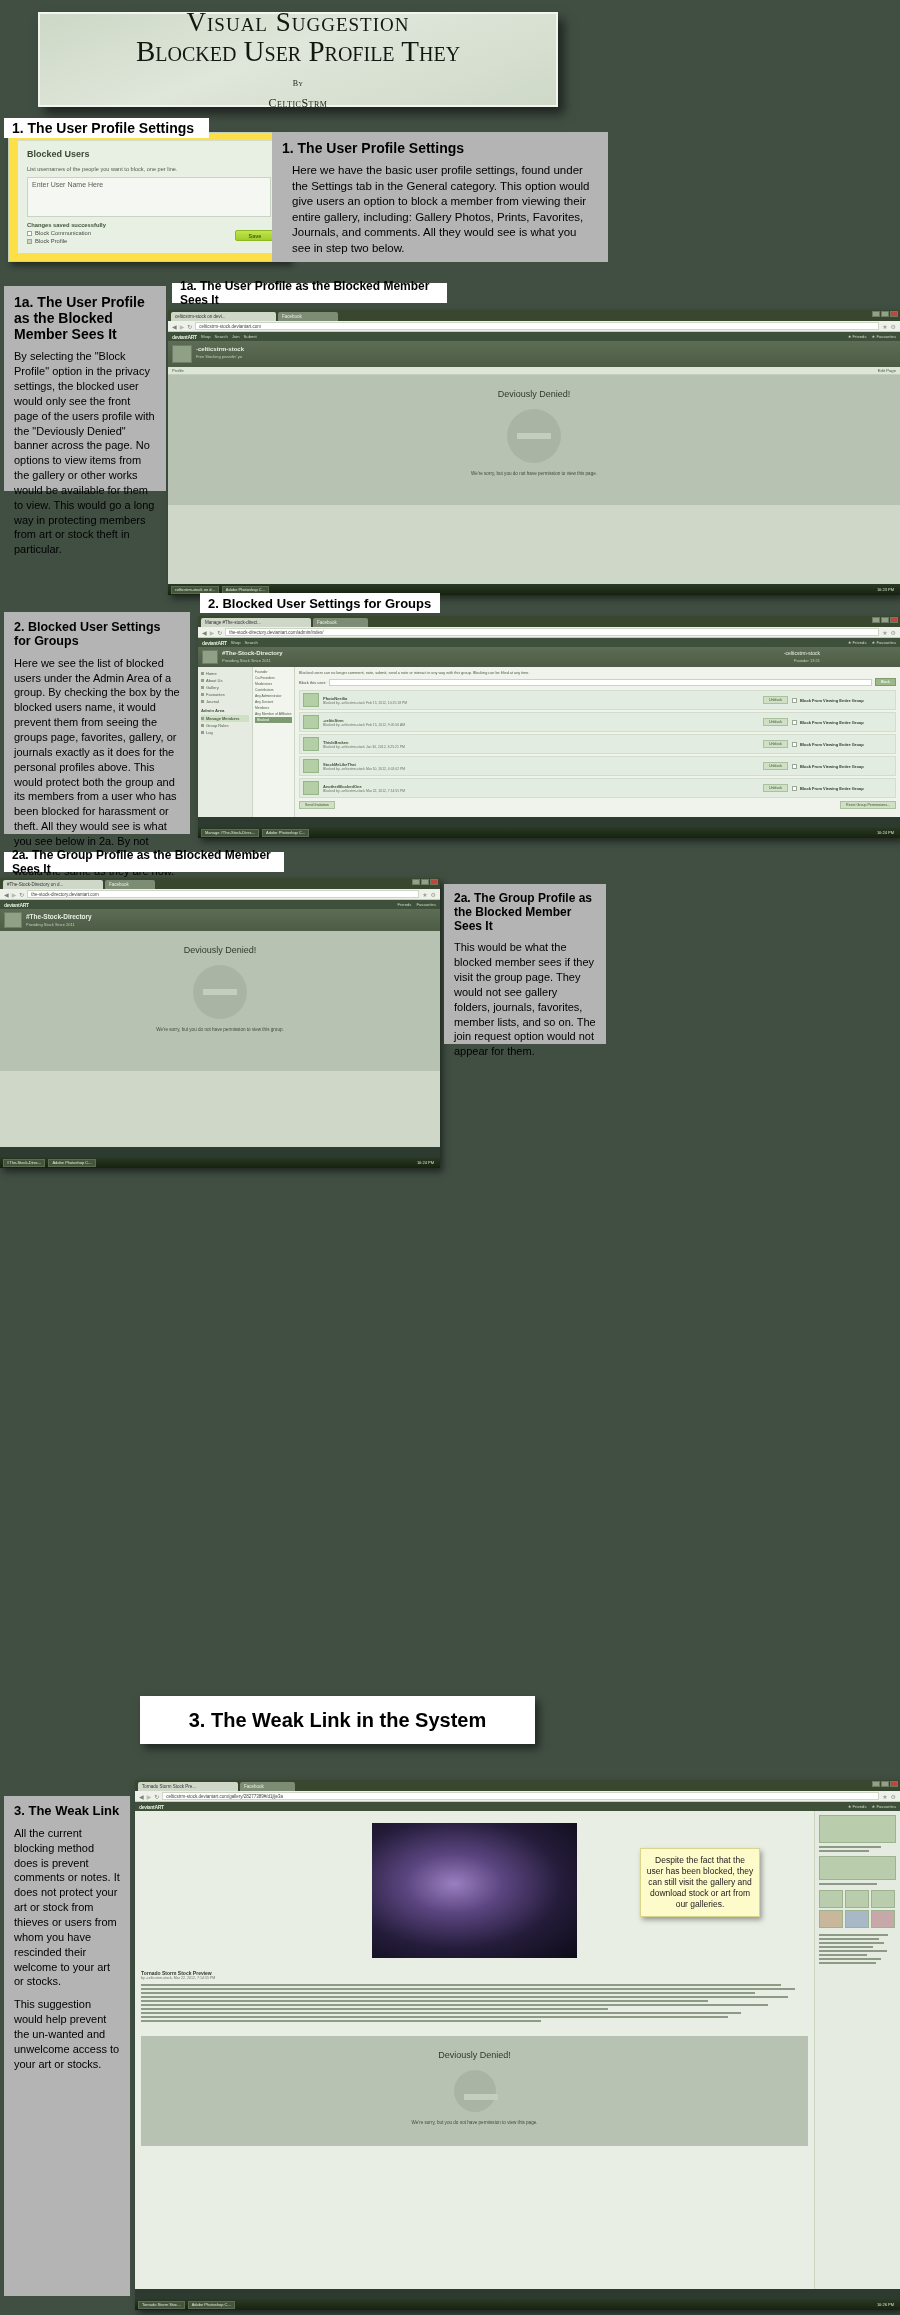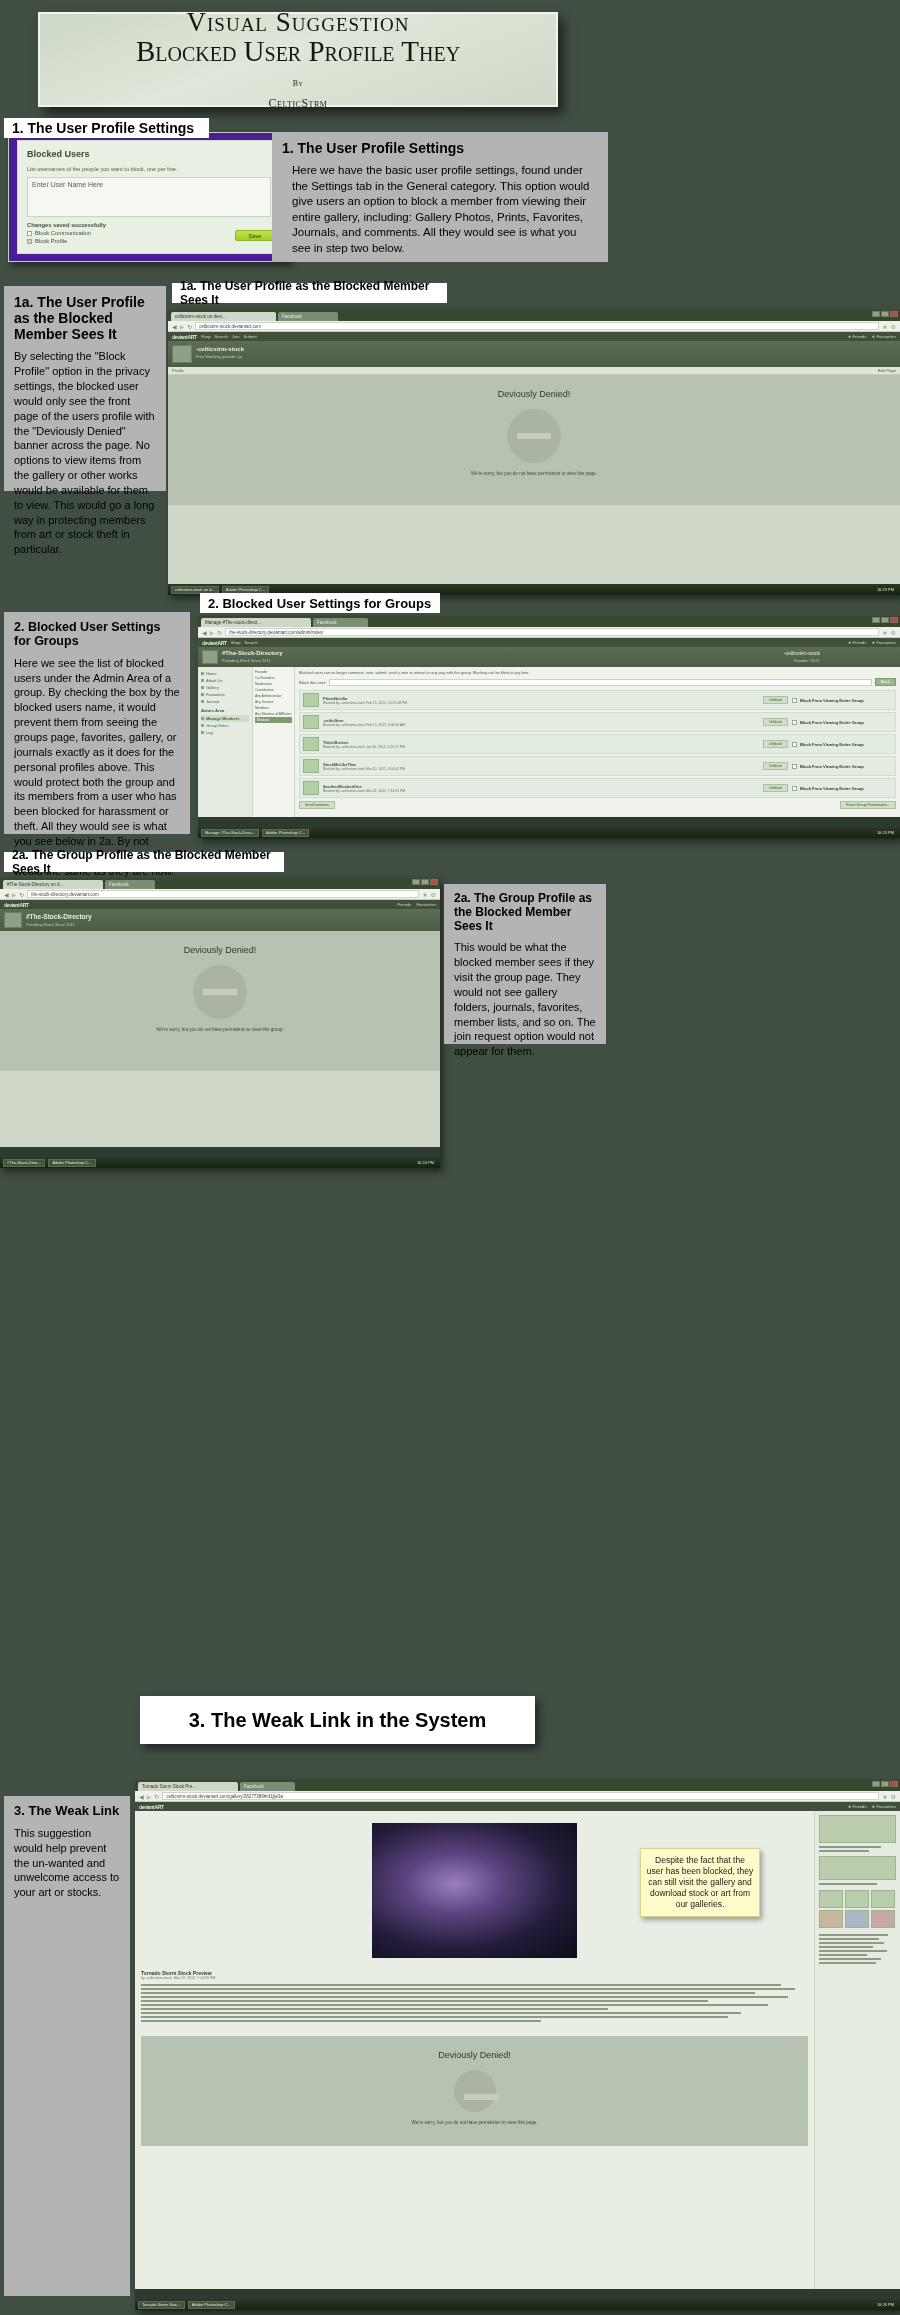--- a/index.html
+++ b/index.html
@@ -39,21 +39,21 @@
     padding:8px 10px 10px 10px; z-index:4;
   }
   .gpanel h3{ margin:0 0 7px 0; font-size:14px; font-weight:bold; line-height:1.15;}
   .gpanel p{ margin:0 0 8px 0; font-size:11.5px; line-height:1.35; }
   .gpanel p:last-child{ margin-bottom:0; }
   .gpanel.indent p{ padding-left:10px; }
 
   
   .da-settings{
     position:absolute; left:8px; top:132px; width:282px; height:130px;
-    background:#4c1d95; border:1px solid #c2cfba;
+    background:#fde047; border:1px solid #c2cfba;
     box-shadow:3px 4px 6px rgba(0,0,0,.45);
     padding:7px 8px;
   }
   .da-inner{
     background:#e8efe3; border:1px solid #d2ddcb; height:100%; padding:8px 9px;
   }
   .da-title{ font-size:9px; font-weight:bold; color:#3b4a33; margin-bottom:7px;}
   .da-sub{ font-size:5.6px; color:#55604d; margin-bottom:5px;}
   .da-input{
     background:#f5f7f3; border:1px solid #c9d3c2; height:40px;
@@ -457,20 +457,21 @@
   <h3 style="font-size:12px;">2a. The Group Profile as the Blocked Member Sees It</h3>
   <p style="font-size:11px;">This would be what the blocked member sees if they visit the group page. They would not see gallery folders, journals, favorites, member lists, and so on. The join request option would not appear for them.</p>
 </div>
 
 <div class="s3-header">
   <span>3.   The Weak Link in the System</span>
 </div>
 
 <div class="gpanel" style="left:4px; top:1796px; width:126px; height:500px;">
   <h3 style="font-size:13px;">3. The Weak Link</h3>
+  <p style="font-size:11px;">All the current blocking method does is prevent comments or notes. It does not protect your art or stock from thieves or users from whom you have rescinded their welcome to your art or stocks.</p>
   <p style="font-size:11px;">This suggestion would help prevent the un-wanted and  unwelcome access to your art or stocks.</p>
 </div>
 
 <div class="bwin" style="left:135px; top:1780px; width:765px; height:530px;">
   <div class="btabbar">
     <div class="btab" style="width:100px;">Tornado Storm Stock Pre...</div>
     <div class="btab inactive" style="width:55px;">Facebook</div>
     <div class="bwinbtns">
       <div class="wb"></div>
       <div class="wb"></div>

